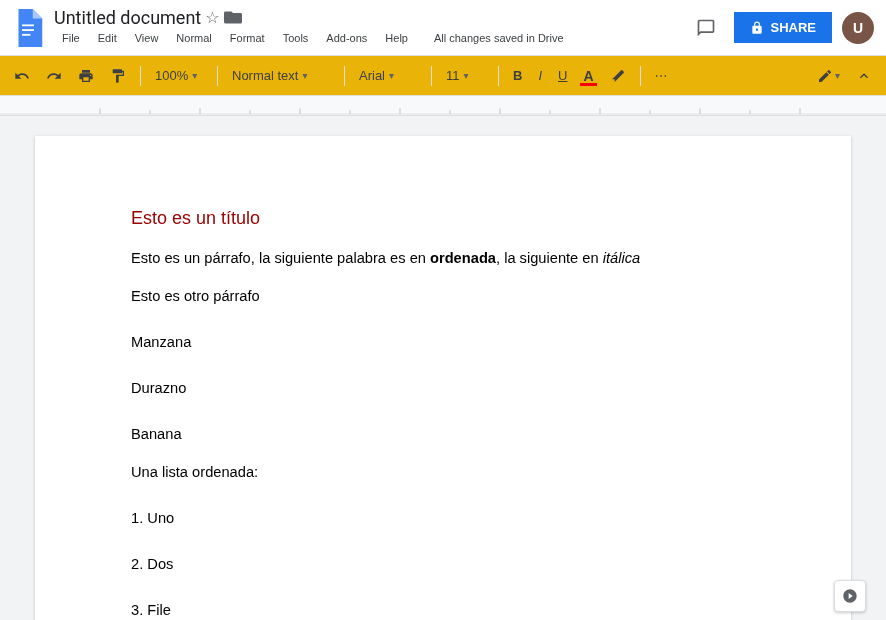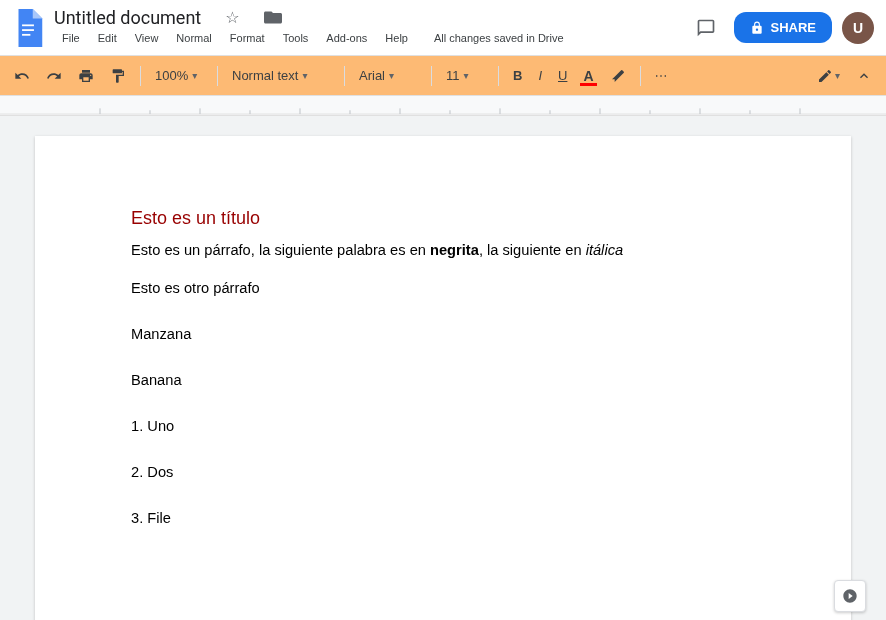--- a/index.html
+++ b/index.html
@@ -21,31 +21,31 @@
     #doc-title { font-size: 18px; color: #202124; font-family: 'Roboto', Arial, sans-serif; }
     #menu-bar { display: flex; align-items: center; gap: 2px; }
     #menu-bar span { padding: 4px 8px; cursor: pointer; color: #3c4043; font-size: 11px; border-radius: 4px; }
     .autosave-text { color: #5f6368; font-size: 13px; margin-left: 8px; }
     #right-controls { display: flex; align-items: center; gap: 10px; margin-left: auto; }
     .comment-btn {
       width: 36px; height: 36px; border-radius: 50%; border: none; background: transparent; cursor: pointer;
       display: flex; align-items: center; justify-content: center; color: #5f6368;
     }
     .share-btn {
-      background: #1a73e8; color: #fff; border: none; border-radius: 12px;
+      background: #1a73e8; color: #fff; border: none; border-radius: 0;
       padding: 8px 16px; font-size: 13px; font-weight: 600; cursor: pointer;
       display: flex; align-items: center; gap: 6px;
     }
 
     
     #toolbar {
       display: flex;
       align-items: center;
       height: 40px;
-      background: #fdba74;
+      background: #eab308;
       padding: 0 8px;
       border-bottom: 1px solid #e0e0e0;
       gap: 4px;
     }
     .tb-btn {
       border: none; background: transparent; cursor: pointer; padding: 4px 6px;
       border-radius: 4px; color: #3c4043; font-size: 13px; display: flex; align-items: center; gap: 2px;
     }
     .tb-separator { width: 1px; height: 20px; background: #dadce0; margin: 0 4px; }
     .tb-dropdown {
@@ -83,21 +83,21 @@
       width: 816px;
       min-height: 500px;
       box-shadow: 0 1px 3px rgba(0,0,0,0.2);
       padding: 72px 96px;
       position: relative;
     }
     .doc-title-text {
       color: #980000;
       font-size: 18px;
       font-family: Arial, sans-serif;
-      margin-bottom: 10px;
+      margin-bottom: 18px;
     }
     .doc-para {
       font-size: 11pt;
       font-family: Arial, sans-serif;
       color: #000;
       margin-bottom: 16px;
       line-height: 1.5;
     }
     .doc-bold { font-weight: bold; }
     .doc-italic { font-style: italic; }
@@ -135,21 +135,21 @@
 
   <svg id="doc-icon" viewBox="0 0 24 32" xmlns="http://www.w3.org/2000/svg">
     <path d="M4 0 L16 0 L24 8 L24 32 L4 32 Z" fill="#4285f4"></path>
     <path d="M16 0 L16 8 L24 8 Z" fill="#a8c7fa"></path>
     <rect x="7" y="13" width="10" height="1.5" fill="white"></rect>
     <rect x="7" y="17" width="10" height="1.5" fill="white"></rect>
     <rect x="7" y="21" width="7" height="1.5" fill="white"></rect>
   </svg>
 
   <div id="title-section">
-    <div style="display:flex; align-items:center; gap:24px;">
+    <div style="display:flex; align-items:center; gap:4px;">
       <span id="doc-title" style="font-size:18px; color:#202124;">Untitled document</span>
       <span style="color:#5f6368; font-size:16px;">☆</span>
       <span style="color:#5f6368; font-size:14px;">
         <svg width="18" height="16" viewBox="0 0 24 20" fill="#5f6368">
             <path d="M10 4H2C.9 4 0 4.9 0 6v12c0 1.1.9 2 2 2h20c1.1 0 2-.9 2-2V8c0-1.1-.9-2-2-2h-10l-2-2z"></path>
           </svg>
       </span>
     </div>
     <div id="menu-bar">
       <span>File</span>
@@ -291,31 +291,33 @@
       <line x1="800" y1="13" x2="800" y2="19" stroke="#bdc1c6" stroke-width="1"></line>
     </g>
   </svg>
 </div>
 
 <div id="doc-area">
   <div id="doc-page">
     <div class="doc-title-text">Esto es un título</div>
 
     <div class="doc-para">
-      <span>Esto es un párrafo, la siguiente palabra es en </span><span class="doc-bold">negrita</span><span>, la siguiente en </span><span class="doc-italic">itálica</span>
+      <span>Esto es un párrafo, la siguiente palabra es en </span><span class="doc-bold">ordenada</span><span>, la siguiente en </span><span class="doc-italic">itálica</span>
     </div>
 
     <div class="doc-para">Esto es otro párrafo</div>
 
 
     <ul class="doc-list" style="list-style:none; padding-left:0; margin-bottom:16px;">
       <li>Manzana</li>
+      <li>Durazno</li>
       <li>Banana</li>
     </ul>
 
+    <div class="doc-para">Una lista ordenada:</div>
 
     <ol class="doc-list doc-ol" style="list-style:none; padding-left:0; counter-reset:ol-counter;">
       <li>Uno</li>
       <li>Dos</li>
       <li>File</li>
     </ol>
   </div>
 
   <div id="floating-btn">
     <svg width="16" height="16" viewBox="0 0 24 24" fill="#5f6368">

